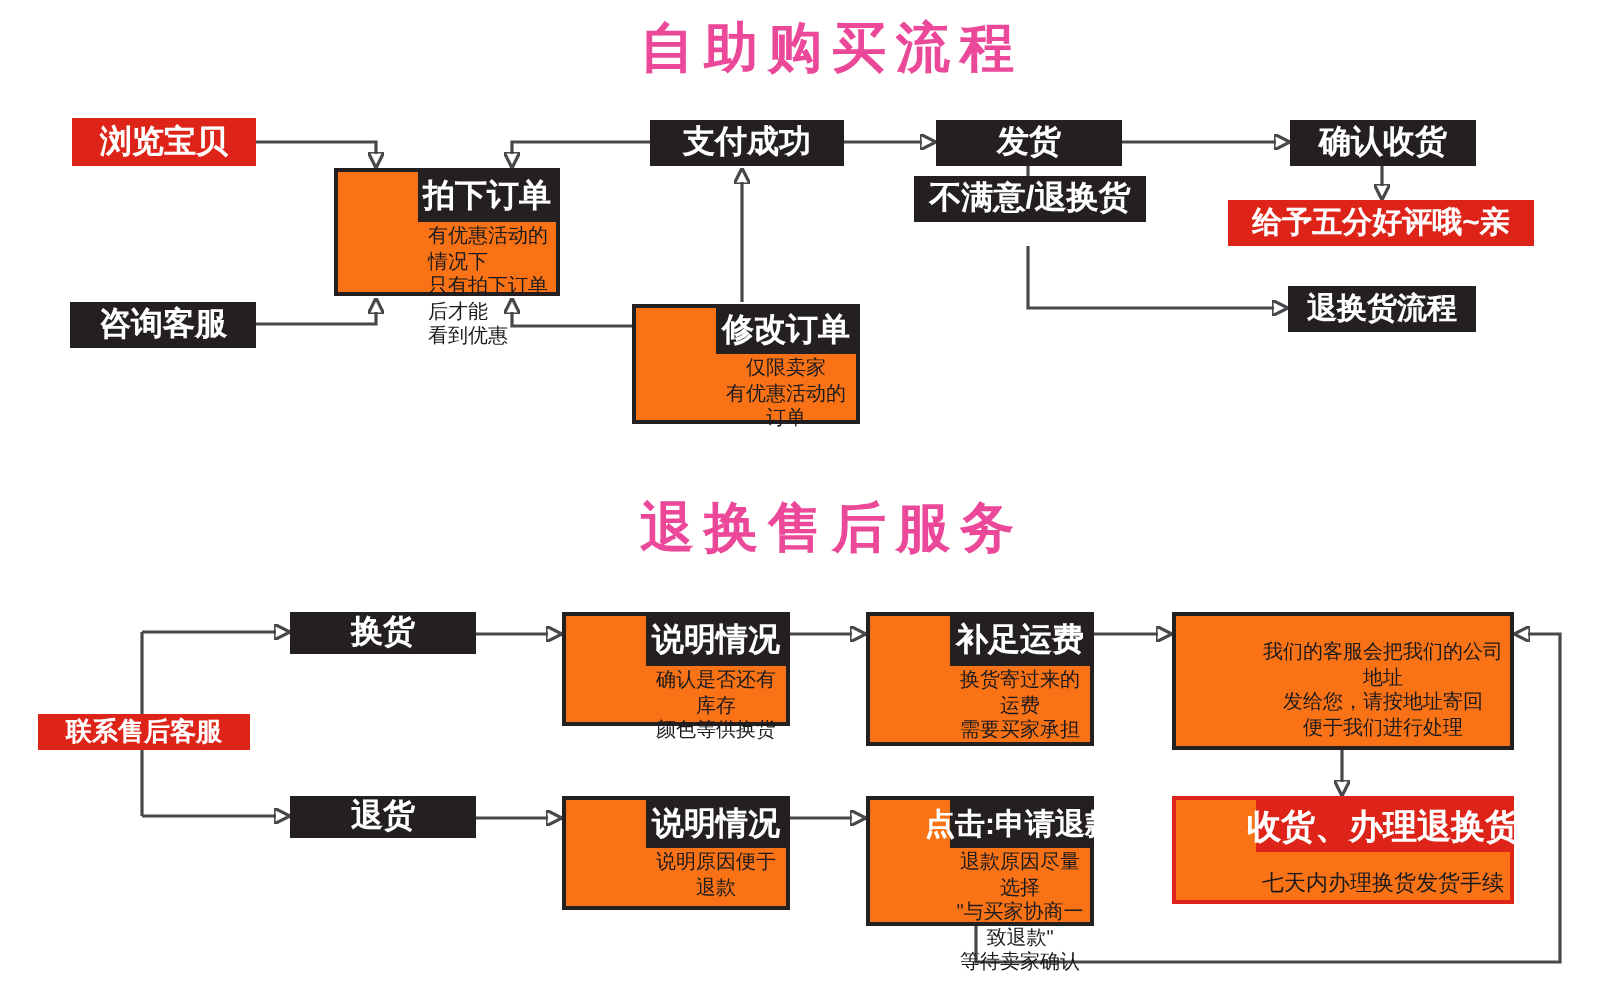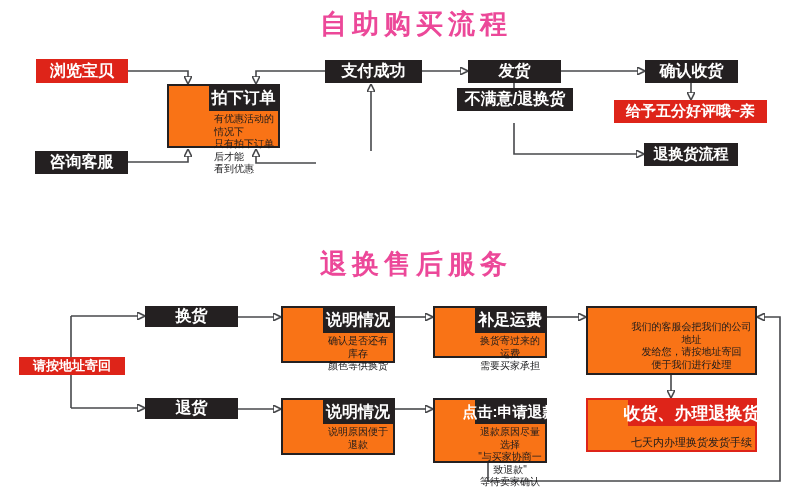--- a/index.html
+++ b/index.html
@@ -67,46 +67,53 @@
       <div>有优惠活动的情况下</div>
       <div>只有拍下订单后才能</div>
       <div>看到优惠</div>
     </div>
   </div>
 
   <div class="node" style="left:35px;top:151px;width:93px;height:23px;">咨询客服</div>
 
   <div class="node" style="left:325px;top:60px;width:97px;height:23px;">支付成功</div>
 
+  <div class="combo" style="left:316px;top:152px;width:114px;height:60px;">
+    <div class="combo-hdr" style="height:23px;">修改订单</div>
+    <div class="combo-note">
+      <div>仅限卖家</div>
+      <div>有优惠活动的订单</div>
+    </div>
+  </div>
 
   <div class="node" style="left:468px;top:60px;width:93px;height:23px;">发货</div>
 
   <div class="node" style="left:457px;top:88px;width:116px;height:23px;">不满意/退换货</div>
 
   <div class="node" style="left:645px;top:60px;width:93px;height:23px;">确认收货</div>
 
   <div class="node red" style="left:614px;top:100px;width:153px;height:23px;font-size:15px;">给予五分好评哦~亲</div>
 
   <div class="node" style="left:644px;top:143px;width:94px;height:23px;font-size:15px;">退换货流程</div>
 
   <div class="title" style="top:246px;">退换售后服务</div>
 
-  <div class="node red" style="left:19px;top:357px;width:106px;height:18px;font-size:13px;">请按地址寄回</div>
+  <div class="node red" style="left:19px;top:357px;width:106px;height:18px;font-size:13px;">联系售后客服</div>
 
   <div class="node" style="left:145px;top:306px;width:93px;height:21px;">换货</div>
 
   <div class="combo" style="left:281px;top:306px;width:114px;height:57px;">
     <div class="combo-hdr" style="height:25px;">说明情况</div>
     <div class="combo-note">
       <div>确认是否还有库存</div>
       <div>颜色等供换货</div>
     </div>
   </div>
 
-  <div class="combo" style="left:433px;top:306px;width:114px;height:52px;">
+  <div class="combo" style="left:433px;top:306px;width:114px;height:67px;">
     <div class="combo-hdr" style="height:25px;">补足运费</div>
     <div class="combo-note">
       <div>换货寄过来的运费</div>
       <div>需要买家承担</div>
     </div>
   </div>
 
   <div class="combo" style="left:586px;top:306px;width:171px;height:69px;">
     <div class="combo-note">
       <div>我们的客服会把我们的公司地址</div>

